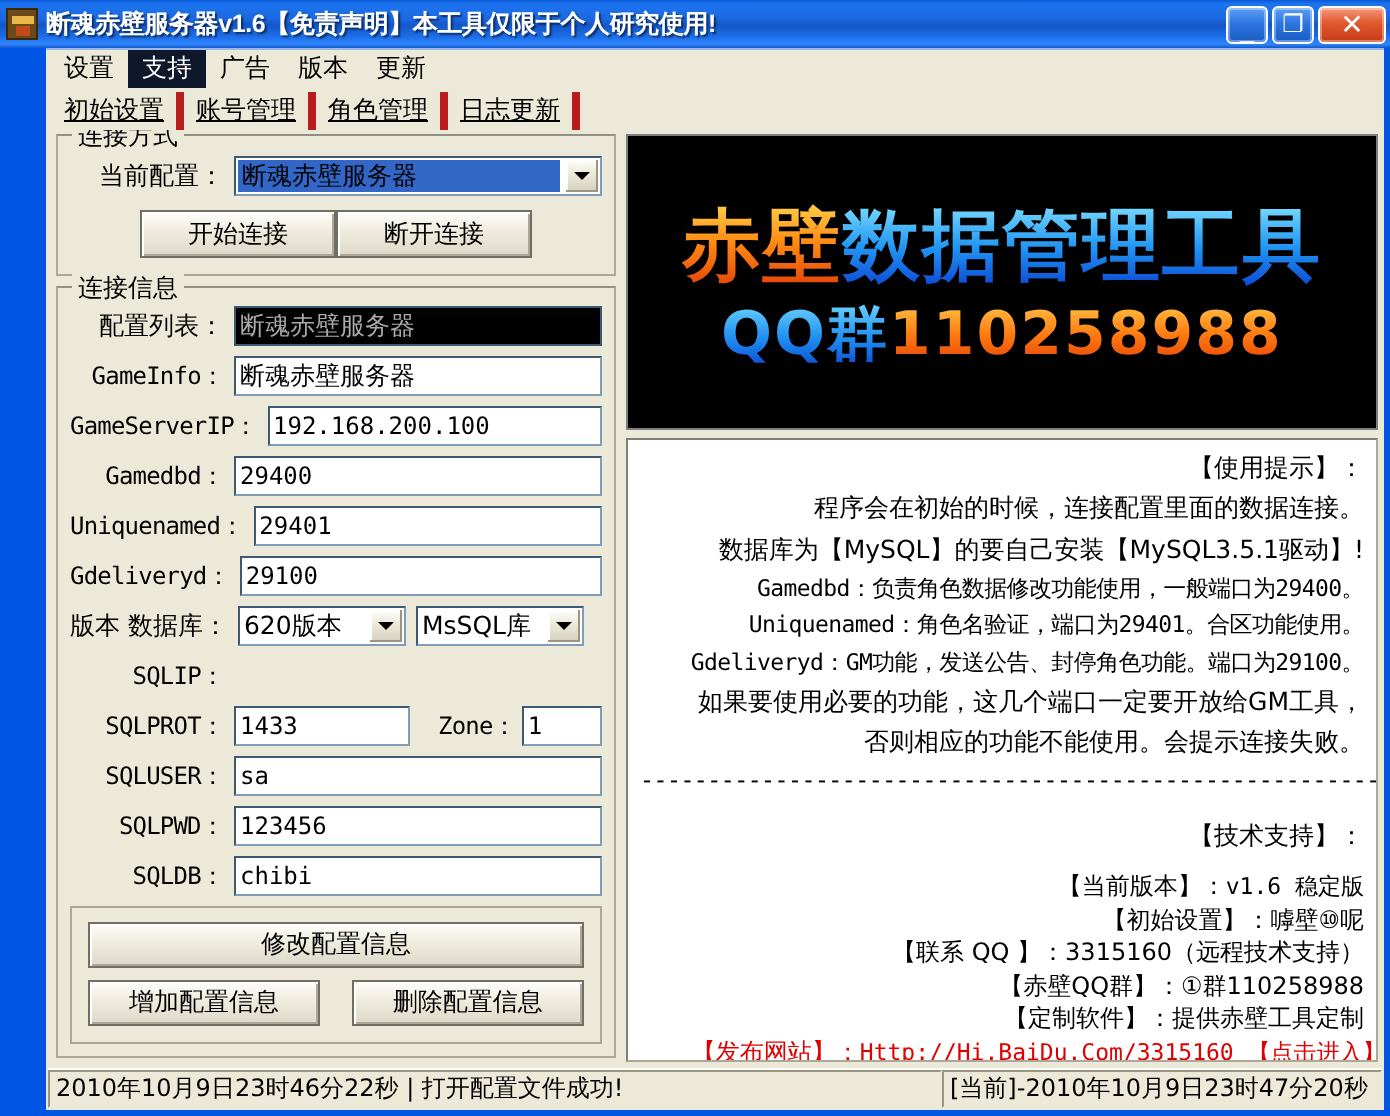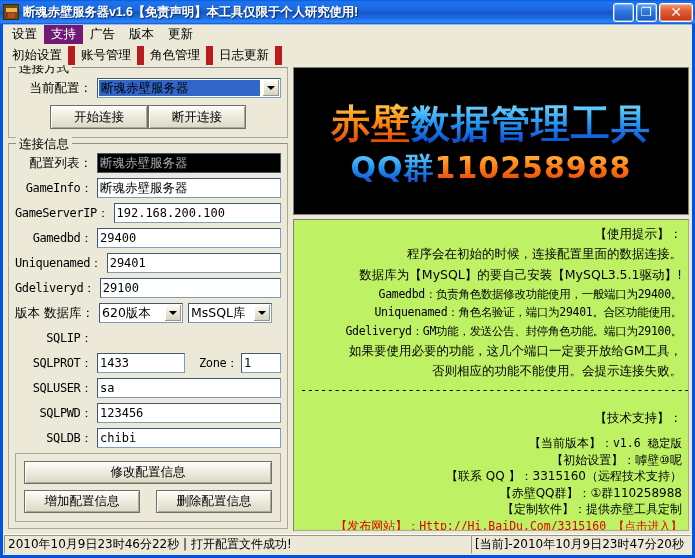--- a/index.html
+++ b/index.html
@@ -91,61 +91,63 @@
   .tbtn.max .gl { font-size: 12px; }
   .tbtn.close .gl { font-size: 14px; }
   
   .client {
     flex: 1 1 auto;
     background: #ece9d8;
     display: flex;
     flex-direction: column;
     overflow: hidden;
     border-top: 1px solid #99b8e8;
+    margin-left: 20px;
   }
   
   .menubar {
     height: 19px;
     flex: 0 0 19px;
     display: flex;
     align-items: stretch;
     background: #ece9d8;
     padding-left: 2px;
   }
   .menu-item {
     display: flex; align-items: center;
     padding: 0 7px;
     font-size: 12.5px;
     color: #000;
     font-family: "DejaVu Sans", sans-serif;
     cursor: default;
     white-space: nowrap;
   }
   .menu-item.active {
-    background: #701a75;
+    background: #0f172a;
     color: #fff;
   }
   
   .tabstrip {
     flex: 0 0 21px;
     display: flex;
     align-items: flex-end;
     background: #ece9d8;
     padding-left: 3px;
   }
   .tab {
     height: 19px;
     display: flex; align-items: center;
     padding: 0 6px;
     font-size: 12.5px;
     font-family: "DejaVu Sans", sans-serif;
     color: #000;
-    border-right: 7px solid #b91c1c;
+    border-right: 4px solid #b91c1c;
     white-space: nowrap;
     cursor: default;
+    text-decoration: underline;
   }
   .tab.selected {
     background: #ece9d8;
     font-weight: normal;
   }
   
   .split {
     flex: 1 1 auto;
     display: flex;
     overflow: hidden;
@@ -365,21 +367,21 @@
   }
   .banner .b2 .o {
     background: linear-gradient(to bottom, #ffc94a 0%, #ff7a10 50%, #e03a06 100%);
     -webkit-background-clip: text; background-clip: text;
     color: transparent;
   }
   
   .helpbox {
     flex: 1 1 auto;
     margin-top: 4px;
-    background: #bef264;
+    background: #ffffff;
     border: 1px solid #aca899;
     border-top-color: #828073;
     border-left-color: #828073;
     padding: 4px 6px 2px 6px;
     overflow: hidden;
     font-size: 12.5px;
     line-height: 1.62;
     color: #000;
   }
   .helpbox .ln { white-space: nowrap; }

